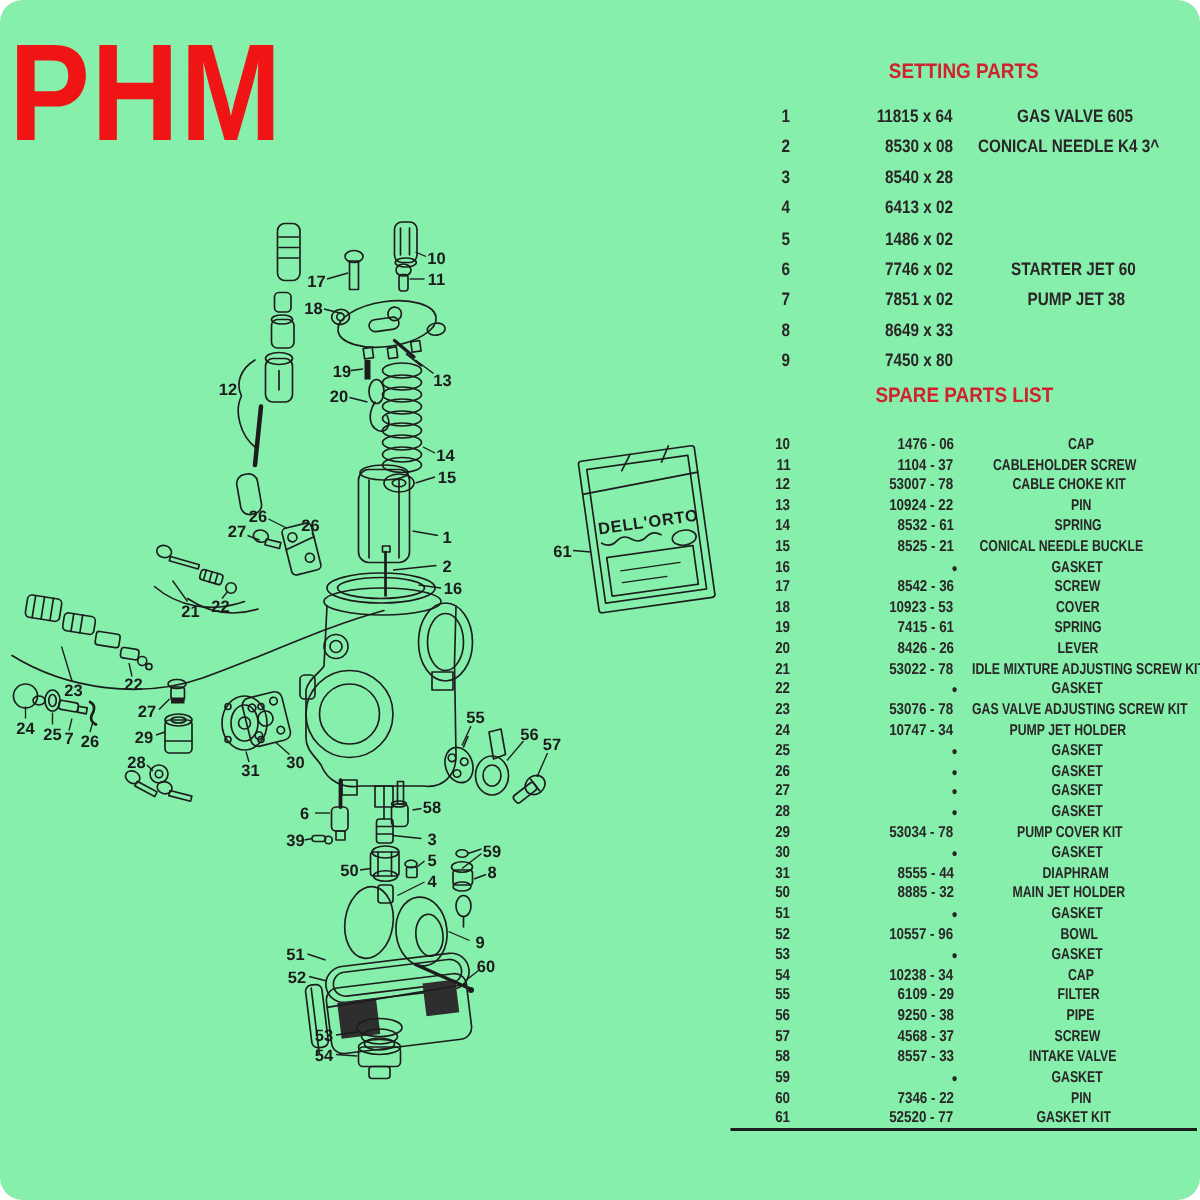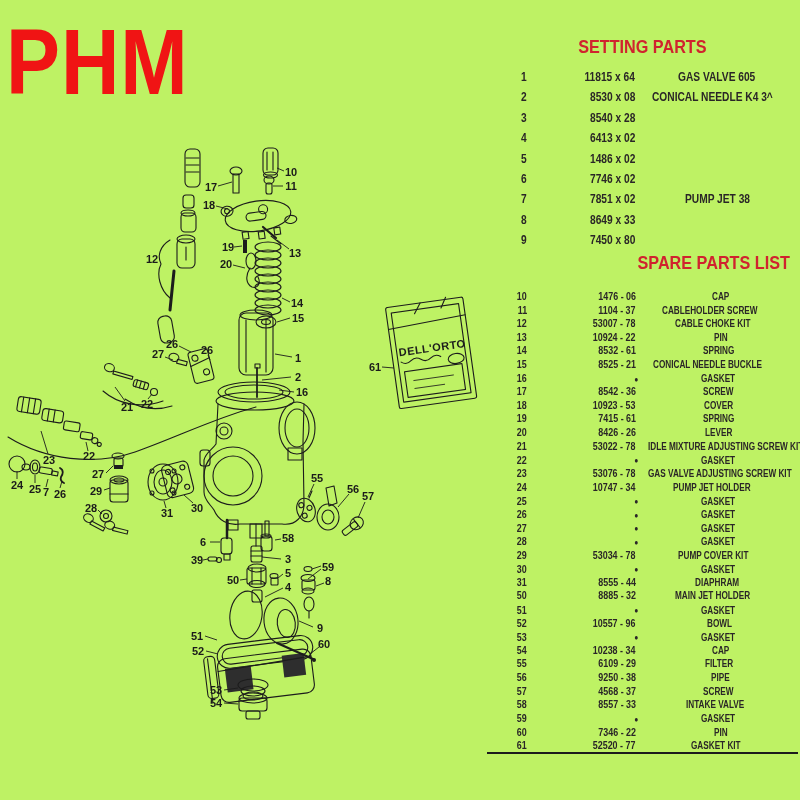--- a/index.html
+++ b/index.html
@@ -1,21 +1,21 @@
 <!DOCTYPE html>
 <html><head>
 <meta charset="utf-8">
 <style>
   html,body{margin:0;padding:0;background:#fff;}
-  .page{position:relative;width:800px;height:800px;background:#bef264;overflow:hidden;
-        font-family:"Liberation Sans",sans-serif;}
+  .page{position:relative;width:800px;height:800px;background:#86efac;overflow:hidden;
+        font-family:"Liberation Sans",sans-serif;border-radius:15px;}
   .logo{position:absolute;left:6px;top:16px;font-size:92px;font-weight:bold;
         line-height:1;letter-spacing:1px;transform:scaleX(0.88);transform-origin:left top;}
   .sec-title{position:absolute;left:487px;width:311px;text-align:center;
-        font-weight:bold;font-size:18px;line-height:18px;}
+        font-weight:bold;font-size:14px;line-height:18px;}
   .sec-title .sq{display:inline-block;transform:scaleX(0.9);transform-origin:center center;}
   #setting-title{top:38px;}
   #spare-title{top:254px;}
   .rows{position:absolute;left:487px;width:311px;}
   #setting-rows{top:67px;}
   #spare-rows{top:290px;}
   .prow{display:grid;grid-template-columns:40px 112px 159px;align-items:center;
         font-weight:bold;color:#2a2627;}
   .prow.setting{height:20.4px;font-size:12px;line-height:20.4px;}
   .prow.spare{height:13.62px;font-size:10.5px;line-height:13.62px;}
@@ -423,37 +423,38 @@
         <div class="c-no"><span class="sq">4</span></div>
         <div class="c-code"><span class="sq">6413 x 02</span></div>
       </div>
       <div class="prow setting">
         <div class="c-no"><span class="sq">5</span></div>
         <div class="c-code"><span class="sq">1486 x 02</span></div>
       </div>
       <div class="prow setting">
         <div class="c-no"><span class="sq">6</span></div>
         <div class="c-code"><span class="sq">7746 x 02</span></div>
+        <div class="c-desc"><span class="sq">STARTER JET 60</span></div>
       </div>
       <div class="prow setting">
         <div class="c-no"><span class="sq">7</span></div>
         <div class="c-code"><span class="sq">7851 x 02</span></div>
         <div class="c-desc"><span class="sq">PUMP JET 38</span></div>
       </div>
       <div class="prow setting">
         <div class="c-no"><span class="sq">8</span></div>
         <div class="c-code"><span class="sq">8649 x 33</span></div>
       </div>
       <div class="prow setting">
         <div class="c-no"><span class="sq">9</span></div>
         <div class="c-code"><span class="sq">7450 x 80</span></div>
       </div>
     </div>
 
-  <div class="sec-title" id="spare-title" style="color: rgb(208, 35, 46); text-align: right;">
+  <div class="sec-title" id="spare-title" style="color: rgb(208, 35, 46);">
     <span class="sq">SPARE PARTS LIST</span>
   </div>
   <div class="rows" id="spare-rows">
       <div class="prow spare">
         <div class="c-no"><span class="sq">10</span></div>
         <div class="c-code"><span class="sq">1476 - 06</span></div>
         <div class="c-desc"><span class="sq">CAP</span></div>
       </div>
       <div class="prow spare">
         <div class="c-no"><span class="sq">11</span></div>

